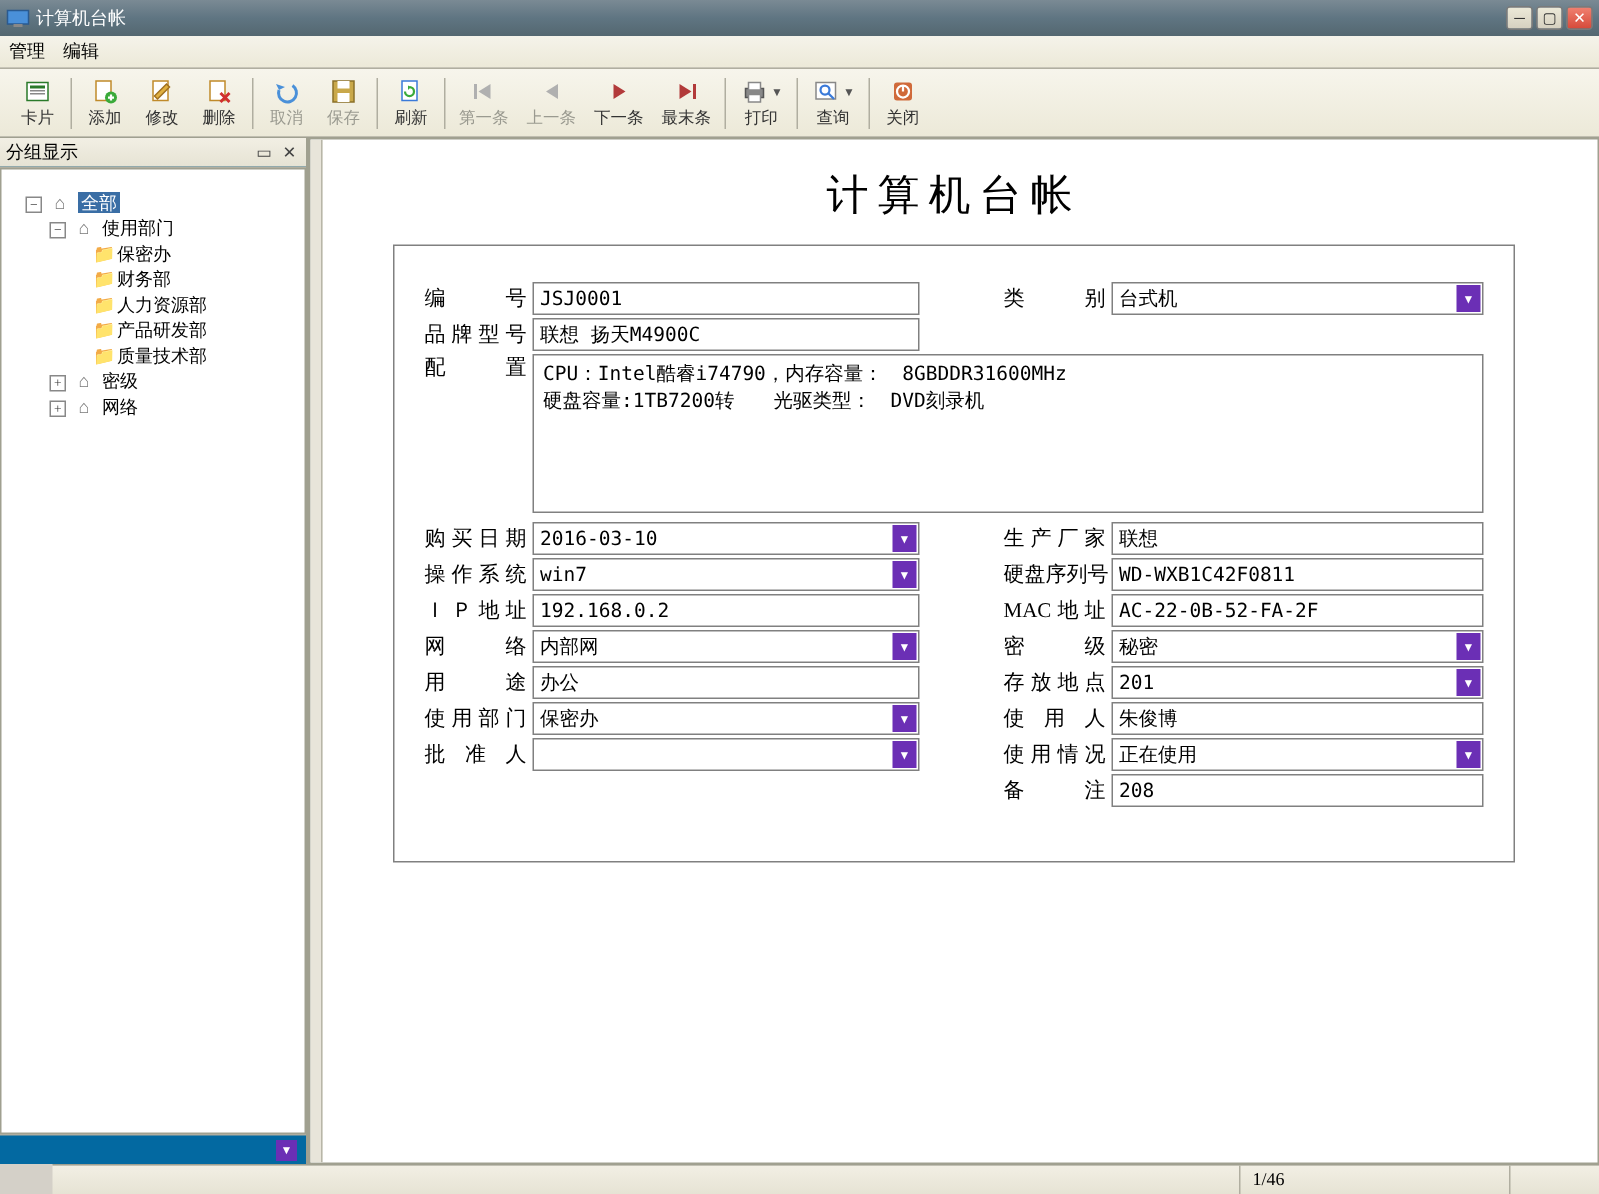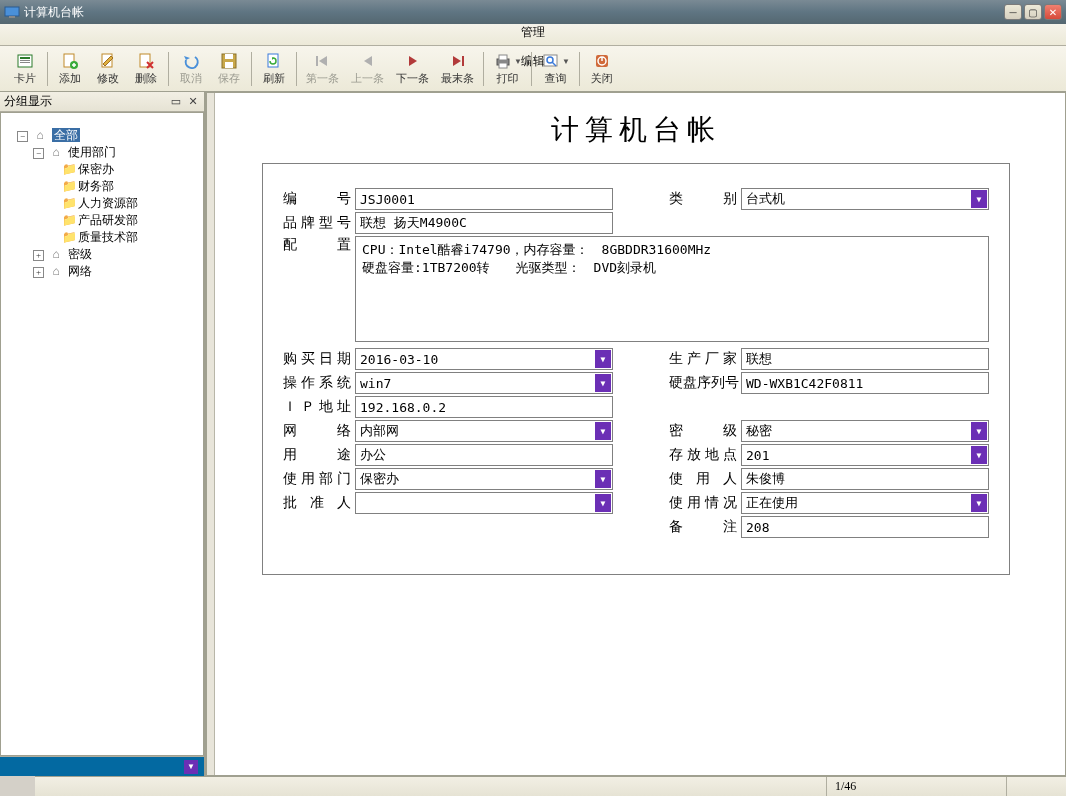--- a/index.html
+++ b/index.html
@@ -38,21 +38,20 @@
   .win-btn.close { background: linear-gradient(#f08070,#d64a3a); color:#fff; }
   
   .menubar {
     height: 22px;
     background: linear-gradient(#f5f3ea,#ece9d8);
     border-bottom: 1px solid #b0aea0;
     display:flex; align-items:center;
     padding: 0 6px;
     gap: 12px;
     font-size:12px;
-    flex-direction:column;
   }
   .menubar span { cursor:default; }
   
   .toolbar {
     height: 46px;
     background: linear-gradient(#f7f5ec,#ece9d8);
     border-bottom:1px solid #a0a090;
     display:flex;
     align-items:center;
     padding: 0 6px;
@@ -517,20 +516,26 @@
         </div>
       </div>
 
       <div class="form-row">
         <div class="col left">
           <div class="lbl">ＩＰ地址</div>
           <div class="fld">
               <span>192.168.0.2</span>
             </div>
         </div>
+        <div class="col right">
+          <div class="lbl">MAC地址</div>
+          <div class="fld">
+              <span>AC-22-0B-52-FA-2F</span>
+            </div>
+        </div>
       </div>
 
       <div class="form-row">
         <div class="col left">
           <div class="lbl">网　络</div>
           <div class="fld combo">
               <span>内部网</span>
               <div class="dd">▼</div>
             </div>
         </div>

